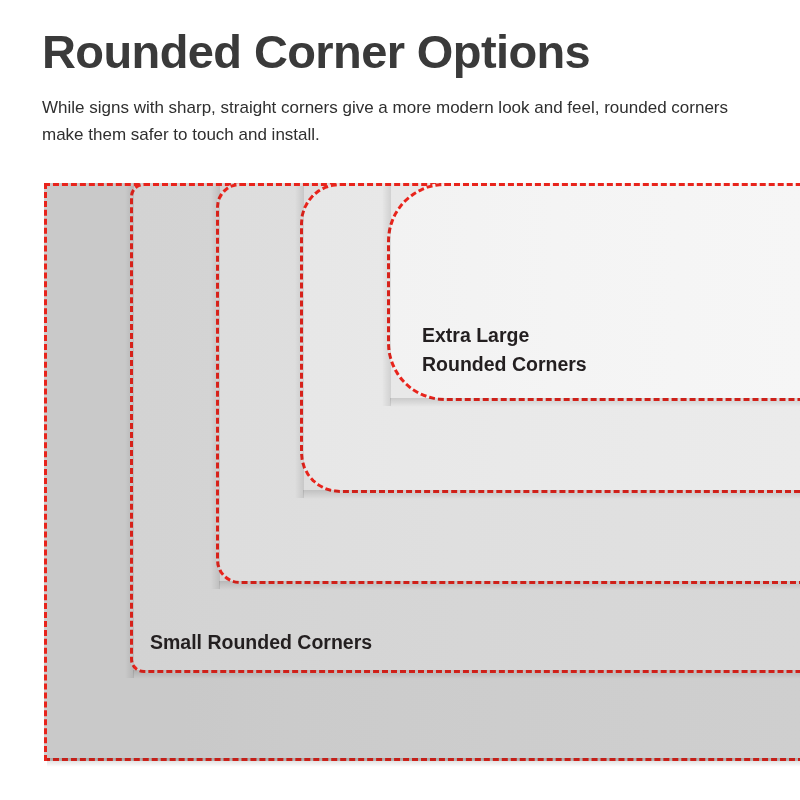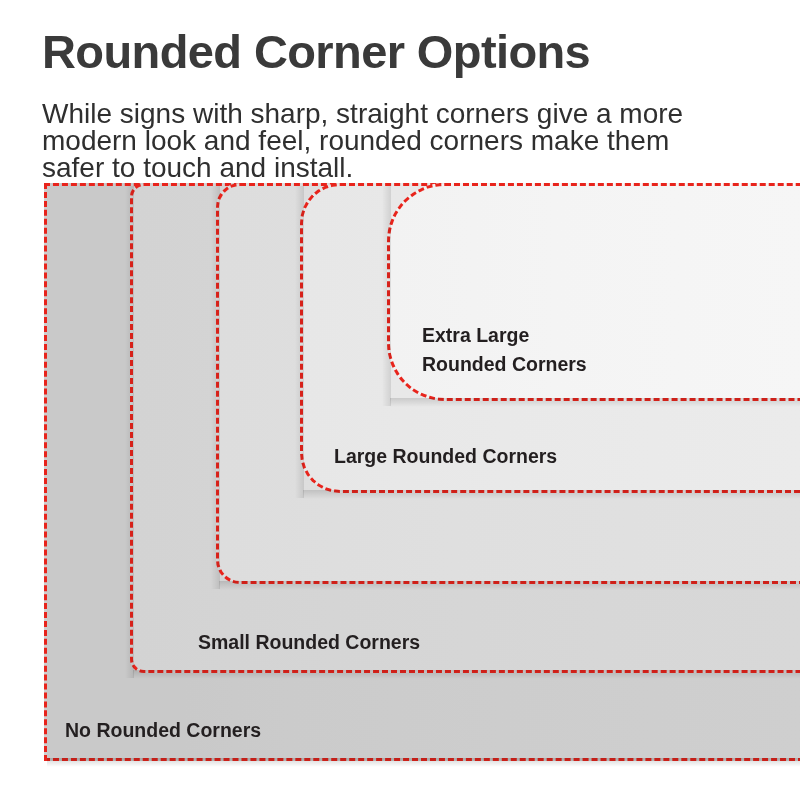--- a/index.html
+++ b/index.html
@@ -36,25 +36,25 @@
     font-size: 47px;
     line-height: 52px;
     font-weight: 700;
     letter-spacing: -0.6px;
     color: #3a3a3a;
     margin: 0;
     white-space: nowrap;
   }
   #subtitle {
     font-family: "Liberation Sans", sans-serif;
-    font-size: 28px;
+    font-size: 17px;
     line-height: 27px;
     font-weight: 400;
     color: #2f2f2f;
-    margin: 22px 0 0 0;
+    margin: 16px 0 0 0;
     max-width: 690px;
   }
 
   
   #diagram {
     position: absolute;
     left: 0;
     top: 0;
     width: 672px;
     height: 800px;
@@ -136,21 +136,21 @@
     left: -8px;
     top: 0;
     bottom: -8px;
     width: 9px;
     background: linear-gradient(90deg, rgba(0,0,0,0), rgba(0,0,0,0.10));
     pointer-events: none;
   }
 
   
   #label-none    { left: 65px;  top: 716px; }
-  #label-small   { left: 150px; top: 628px; margin-left: 48px; }
+  #label-small   { left: 150px; top: 628px; }
   #label-medium  { left: 235px; top: 537px; }
   #label-large   { left: 334px; top: 442px; }
   #label-xlarge  { left: 422px; top: 321px; }
 </style>
 </head>
 <body>
 
 <div id="page">
 
   <div id="header">
@@ -180,21 +180,19 @@
     </div>
 
     <div class="layer topedge" id="layer-xlarge" style="border-radius: 58px 0px 0px 58px; border-color: rgb(232, 36, 28);">
       <div class="lshadow"></div>
       <div class="shadow"></div>
     </div>
 
     <div class="label" id="label-xlarge">Extra Large
 Rounded Corners</div>
 
-    <div class="label" id="label-large">Large Rounded Corners</div>
 
 
     <div class="label" id="label-small">Small Rounded Corners</div>
 
-    <div class="label" id="label-none">No Rounded Corners</div>
 
   </div>
 </div>
 
 </body></html>

